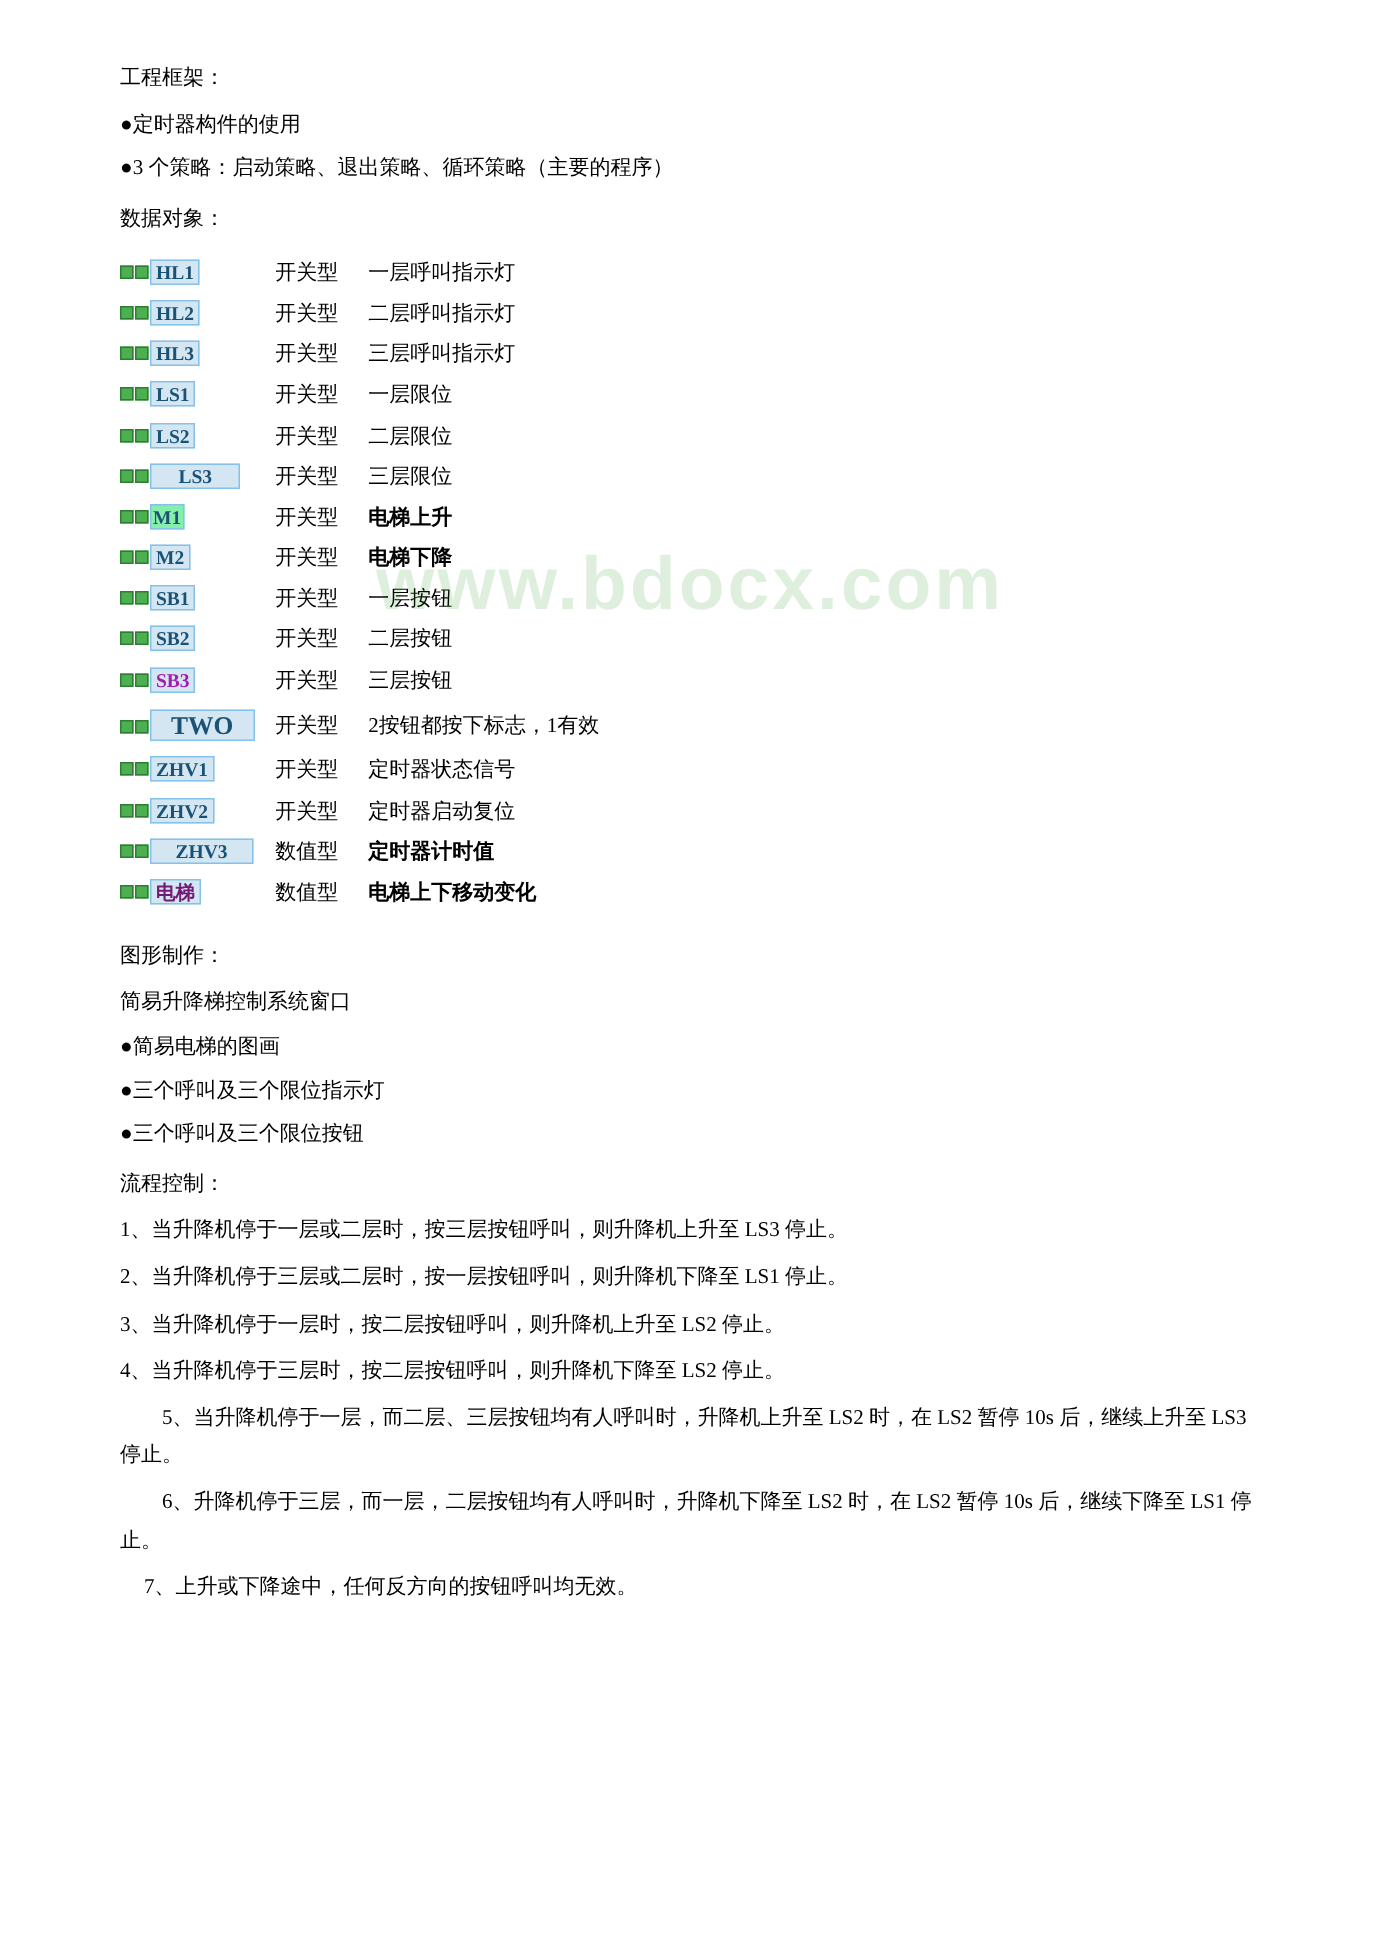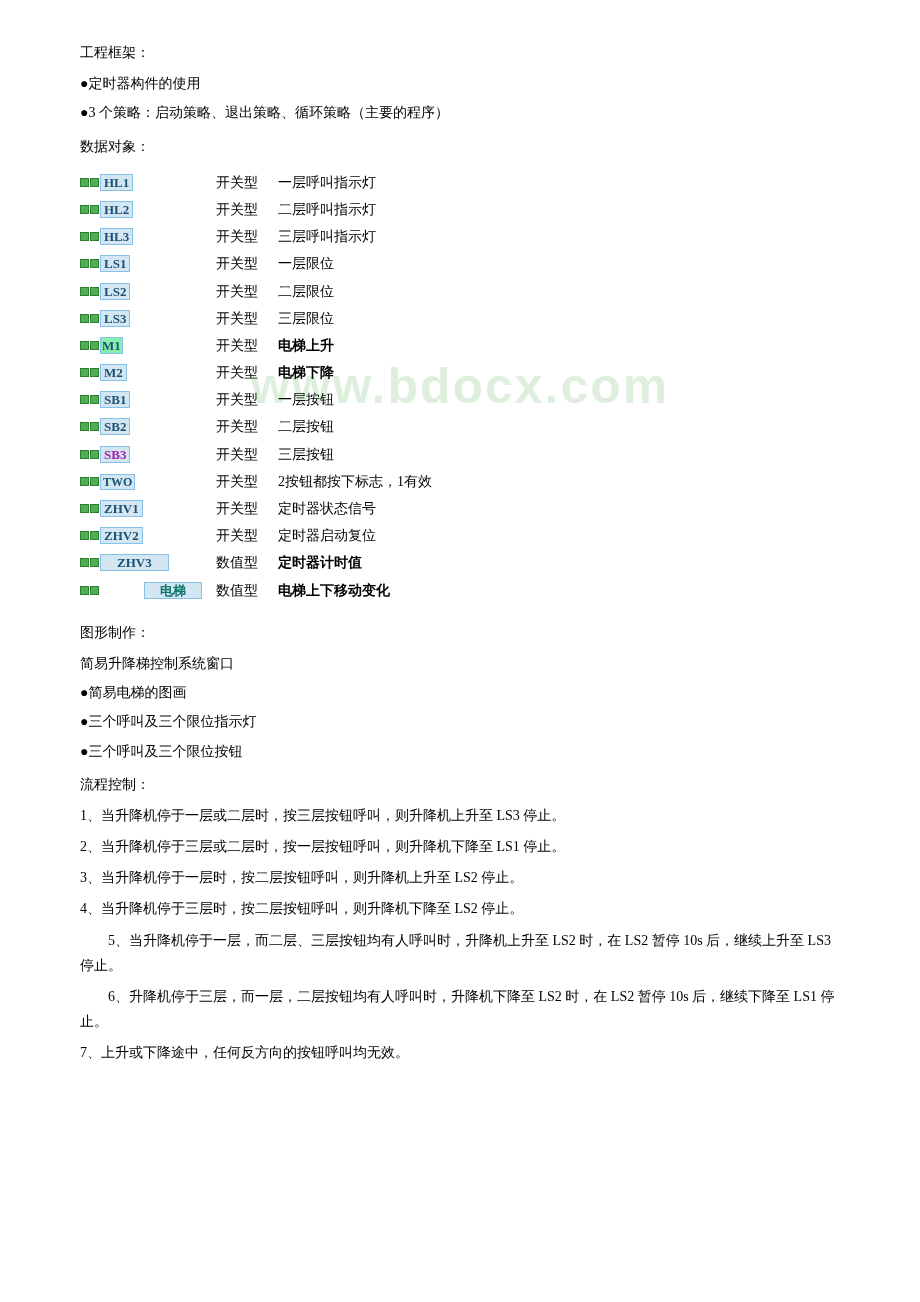--- a/index.html
+++ b/index.html
@@ -103,21 +103,21 @@
                 <span style="width: 9px; height: 9px; background: rgb(76, 175, 80); border: 1px solid rgb(46, 125, 50); display: inline-block;"></span>
                 <span style="width: 9px; height: 9px; background: rgb(76, 175, 80); border: 1px solid rgb(46, 125, 50); display: inline-block;"></span>
               </span><span style="font-weight: bold; color: rgb(26, 82, 118); font-size: 13px; background: rgb(212, 230, 241); padding: 0px 3px; border: 1px solid rgb(133, 193, 233);">LS2</span></td>
             <td style="padding-right: 20px;">开关型</td>
             <td>二层限位</td>
           </tr>
           <tr>
             <td><span style="display: inline-flex; align-items: center; gap: 1px; margin-right: 1px;">
                 <span style="width: 9px; height: 9px; background: rgb(76, 175, 80); border: 1px solid rgb(46, 125, 50); display: inline-block;"></span>
                 <span style="width: 9px; height: 9px; background: rgb(76, 175, 80); border: 1px solid rgb(46, 125, 50); display: inline-block;"></span>
-              </span><span style="font-weight: bold; color: rgb(26, 82, 118); font-size: 13px; background: rgb(212, 230, 241); padding: 0px 3px; border: 1px solid rgb(133, 193, 233);">LS3</span></td>
+              </span><span style="font-weight: bold; color: rgb(26, 82, 118); font-size: 13px; background: rgb(212, 230, 241); padding: 0px 18px; border: 1px solid rgb(133, 193, 233);">LS3</span></td>
             <td style="padding-right: 20px;">开关型</td>
             <td>三层限位</td>
           </tr>
           <tr>
             <td><span style="display: inline-flex; align-items: center; gap: 1px; margin-right: 1px;">
                 <span style="width: 9px; height: 9px; background: rgb(76, 175, 80); border: 1px solid rgb(46, 125, 50); display: inline-block;"></span>
                 <span style="width: 9px; height: 9px; background: rgb(76, 175, 80); border: 1px solid rgb(46, 125, 50); display: inline-block;"></span>
               </span><span style="font-weight: bold; color: rgb(26, 82, 118); font-size: 13px; background: #86efac; padding: 0px 1px; border: 1px solid rgb(133, 193, 233);">M1</span></td>
             <td style="padding-right: 20px;">开关型</td>
             <td><strong>电梯上升</strong></td>
@@ -151,21 +151,21 @@
                 <span style="width: 9px; height: 9px; background: rgb(76, 175, 80); border: 1px solid rgb(46, 125, 50); display: inline-block;"></span>
                 <span style="width: 9px; height: 9px; background: rgb(76, 175, 80); border: 1px solid rgb(46, 125, 50); display: inline-block;"></span>
               </span><span style="font-weight: bold; color: #a21caf; font-size: 13px; background: rgb(212, 230, 241); padding: 0px 3px; border: 1px solid rgb(133, 193, 233);">SB3</span></td>
             <td style="padding-right: 20px;">开关型</td>
             <td>三层按钮</td>
           </tr>
           <tr>
             <td><span style="display: inline-flex; align-items: center; gap: 1px; margin-right: 1px;">
                 <span style="width: 9px; height: 9px; background: rgb(76, 175, 80); border: 1px solid rgb(46, 125, 50); display: inline-block;"></span>
                 <span style="width: 9px; height: 9px; background: rgb(76, 175, 80); border: 1px solid rgb(46, 125, 50); display: inline-block;"></span>
-              </span><span style="font-weight: bold; color: rgb(26, 82, 118); font-size: 12px; background: rgb(212, 230, 241); padding: 0px 2px; border: 1px solid rgb(133, 193, 233);">TWO</span></td>
+              </span><span style="font-weight: bold; color: rgb(26, 82, 118); font-size: 17px; background: rgb(212, 230, 241); padding: 0px 13px; border: 1px solid rgb(133, 193, 233);">TWO</span></td>
             <td style="padding-right: 20px;">开关型</td>
             <td>2按钮都按下标志，1有效</td>
           </tr>
           <tr>
             <td><span style="display: inline-flex; align-items: center; gap: 1px; margin-right: 1px;">
                 <span style="width: 9px; height: 9px; background: rgb(76, 175, 80); border: 1px solid rgb(46, 125, 50); display: inline-block;"></span>
                 <span style="width: 9px; height: 9px; background: rgb(76, 175, 80); border: 1px solid rgb(46, 125, 50); display: inline-block;"></span>
               </span><span style="font-weight: bold; color: rgb(26, 82, 118); font-size: 13px; background: rgb(212, 230, 241); padding: 0px 3px; border: 1px solid rgb(133, 193, 233);">ZHV1</span></td>
             <td style="padding-right: 20px;">开关型</td>
             <td>定时器状态信号</td>
@@ -183,21 +183,21 @@
                 <span style="width: 9px; height: 9px; background: rgb(76, 175, 80); border: 1px solid rgb(46, 125, 50); display: inline-block;"></span>
                 <span style="width: 9px; height: 9px; background: rgb(76, 175, 80); border: 1px solid rgb(46, 125, 50); display: inline-block;"></span>
               </span><span style="font-weight: bold; color: rgb(26, 82, 118); font-size: 13px; background: rgb(212, 230, 241); padding: 0px 16px; border: 1px solid rgb(133, 193, 233);">ZHV3</span></td>
             <td style="padding-right: 20px;">数值型</td>
             <td><strong>定时器计时值</strong></td>
           </tr>
           <tr>
             <td><span style="display: inline-flex; align-items: center; gap: 1px; margin-right: 1px;">
                 <span style="width: 9px; height: 9px; background: rgb(76, 175, 80); border: 1px solid rgb(46, 125, 50); display: inline-block;"></span>
                 <span style="width: 9px; height: 9px; background: rgb(76, 175, 80); border: 1px solid rgb(46, 125, 50); display: inline-block;"></span>
-              </span><span style="font-weight: bold; color: #0f766e; font-size: 13px; background: rgb(212, 230, 241); padding: 0px 15px; border: 1px solid rgb(133, 193, 233); margin-left: 44px;">电梯</span></td>
+              </span><span style="font-weight: bold; color: #701a75; font-size: 13px; background: rgb(212, 230, 241); padding: 0px 3px; border: 1px solid rgb(133, 193, 233);">电梯</span></td>
             <td style="padding-right: 20px;">数值型</td>
             <td><strong>电梯上下移动变化</strong></td>
           </tr>
         </tbody>
     </table>
   </div>
 </div>
 
 <div class="content-section">
   <div class="section-title">图形制作：</div>
@@ -209,15 +209,15 @@
 
 <div class="content-section">
   <div class="section-title">流程控制：</div>
   <div id="flow-items-container">
       <div style="font-size: 14px; margin-bottom: 6px;">1、当升降机停于一层或二层时，按三层按钮呼叫，则升降机上升至 LS3 停止。</div>
       <div style="font-size: 14px; margin-bottom: 6px;">2、当升降机停于三层或二层时，按一层按钮呼叫，则升降机下降至 LS1 停止。</div>
       <div style="font-size: 14px; margin-bottom: 6px;">3、当升降机停于一层时，按二层按钮呼叫，则升降机上升至 LS2 停止。</div>
       <div style="font-size: 14px; margin-bottom: 6px;">4、当升降机停于三层时，按二层按钮呼叫，则升降机下降至 LS2 停止。</div>
       <div style="font-size: 14px; margin-bottom: 6px; text-indent: 2em;">5、当升降机停于一层，而二层、三层按钮均有人呼叫时，升降机上升至 LS2 时，在 LS2 暂停 10s 后，继续上升至 LS3 停止。</div>
       <div style="font-size: 14px; margin-bottom: 6px; text-indent: 2em;">6、升降机停于三层，而一层，二层按钮均有人呼叫时，升降机下降至 LS2 时，在 LS2 暂停 10s 后，继续下降至 LS1 停止。</div>
-      <div style="font-size: 14px; margin-bottom: 6px;">7、上升或下降途中，任何反方向的按钮呼叫均无效。</div>
+      <div style="font-size: 14px; margin-bottom: 6px; margin-left: 16px;">7、上升或下降途中，任何反方向的按钮呼叫均无效。</div>
     </div>
 </div>
 
 </body></html>

